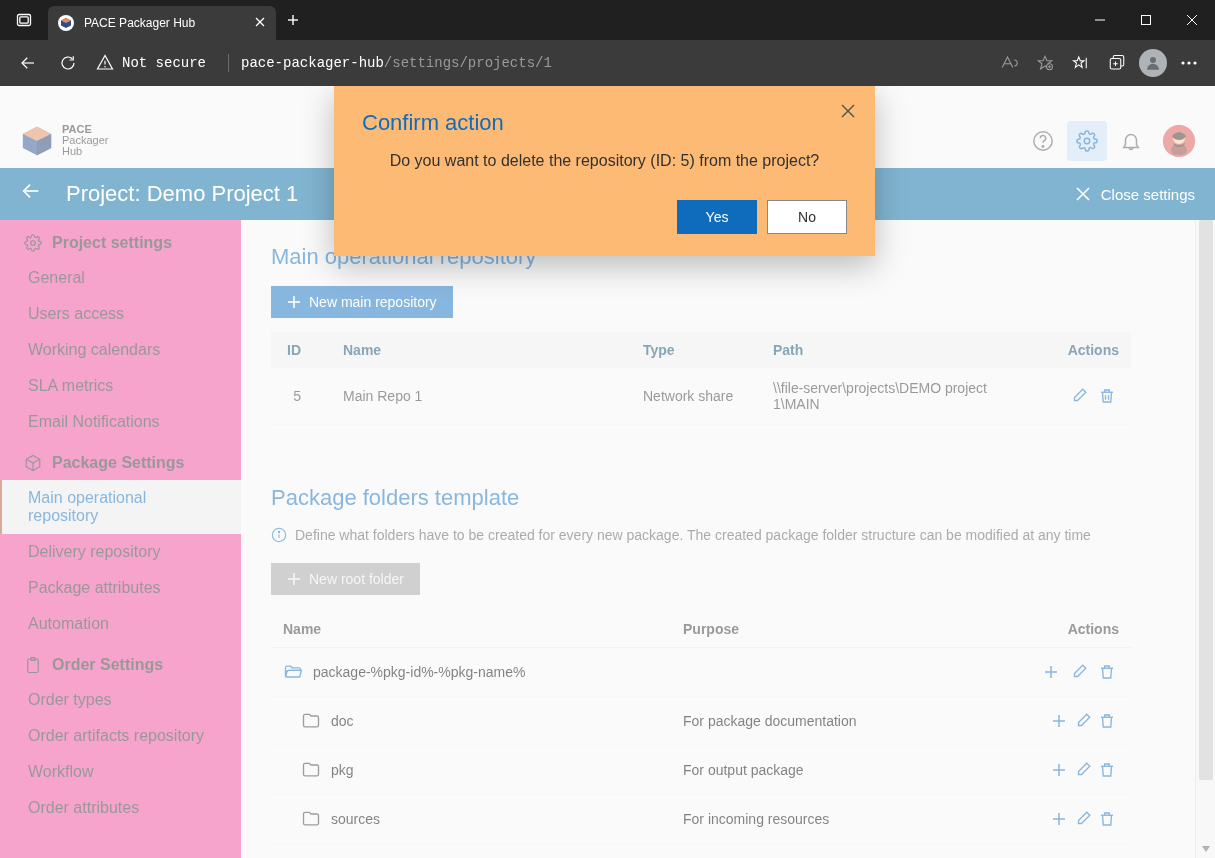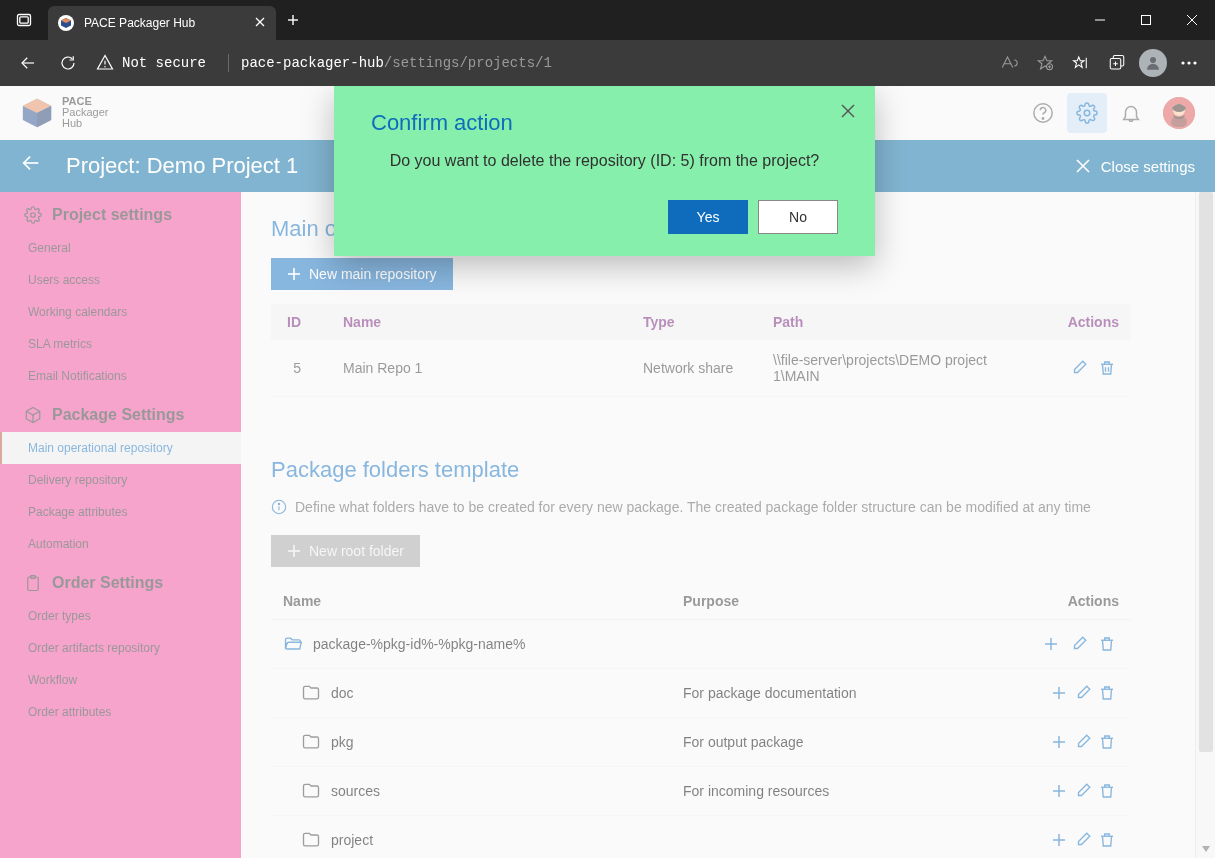--- a/index.html
+++ b/index.html
@@ -22,63 +22,63 @@
   .iconbtn.narrow{width:36px;}
   .url { flex:1; height:32px; display:flex; align-items:center; padding:0 4px; gap:12px; font-size:14px; color:#ddd;font-family:Liberation Mono, monospace;}
   .url .sec { display:flex; align-items:center; gap:8px; color:#fff; font-weight:500; padding:0 10px 0 4px;}
   .url .sep { width:1px; height:18px; background:#6a6a6a; }
   .url .txt span.host{color:#fff;}
   .url .txt span.path{color:#9a9a9a;}
   .right-icons{display:flex; align-items:center;}
   .avatar-b { width:28px;height:28px;border-radius:50%;background:#aeb3b8;display:flex;align-items:center;justify-content:center;}
   
   .page { flex:1; background:#f4f4f4; display:flex; flex-direction:column; overflow:hidden; position:relative;}
-  .app-hdr{ height:54px; background:#f4f4f4; display:flex; align-items:center; padding:0 20px; border-bottom:1px solid #f4f4f4;}
+  .app-hdr{ height:54px; background:#f4f4f4; display:flex; align-items:center; padding:0 20px; border-bottom:1px solid #f4f4f4;margin-top:28px;}
   .logo { display:flex; align-items:center; gap:8px;}
   .logo-txt { font-size:11px; line-height:11px; color:#333; font-weight:700;}
   .logo-txt span{display:block; font-weight:400;}
   .hdr-actions{ margin-left:auto; display:flex; align-items:center; gap:4px;}
   .hdr-ic { width:40px;height:40px;display:flex;align-items:center;justify-content:center;color:#5a5a5a; border-radius:4px;}
   .hdr-ic.active{ background:#c7ddf2;}
   .avatar-u{ width:32px;height:32px;border-radius:50%;background:#d9534f;display:flex;align-items:center;justify-content:center;overflow:hidden; margin-left:8px;}
   .proj-bar { height:52px; background:#0369a1; color:#fff; display:flex; align-items:center; padding:0 20px; font-size:22px;}
   .proj-bar .back{ margin-right:24px;}
   .proj-bar .close-set{margin-left:auto;display:flex;align-items:center;gap:10px;font-size:15px;}
   .body { flex:1; display:flex; overflow:hidden; background:#f4f4f4;}
   .sidebar{ width:241px; background:#ec4899; overflow:auto; font-size:14px; color:#323130; padding-bottom:30px;}
   .sb-head{ display:flex; align-items:center; gap:10px; padding:14px 24px 8px; font-size:16px; font-weight:600; color:#323130;}
-  .sb-item{ padding:9px 28px; cursor:pointer; font-size:12px; color:#323130;}
+  .sb-item{ padding:9px 28px; cursor:pointer; font-size:16px; color:#323130;}
   .sb-item.selected{ background:#e8e8e8; color:#0f6cbd; border-left:2px solid #b5523d; padding-left:26px;}
   .content{ flex:1; overflow:auto; padding:18px 0 40px 0; position:relative;}
   .content-inner{ padding:0 30px 0 30px; max-width:920px;}
   h2.sec{ color:#0f6cbd; font-weight:400; font-size:22px; margin:6px 0 16px;}
   .btn{ display:inline-flex; align-items:center; gap:8px; background:#0f6cbd; color:#fff; border:none; padding:8px 16px; font-size:14px; cursor:pointer;}
   .btn.disabled{ background:#a0a0a0; color:#ececec;}
   .tbl{ width:100%; border-collapse:collapse; margin-top:14px; font-size:14px; color:#333;}
-  .tbl thead th{ text-align:left; font-weight:600; background:#ececec; padding:10px 12px; font-size:14px; color:#701a75;}
+  .tbl thead th{ text-align:left; font-weight:600; background:#ececec; padding:10px 12px; font-size:14px; color:#0c4a6e;}
   .tbl td{ padding:12px 12px; border-bottom:1px solid #ececec;}
   .tbl td.actions, .tbl th.actions{text-align:right; white-space:nowrap;}
   .aicon{ color:#0f6cbd; display:inline-flex; width:24px; height:24px; align-items:center;justify-content:center; cursor:pointer;}
   .info-line{ display:flex; align-items:center; gap:8px; color:#555; font-size:14px; margin-bottom:20px;}
   .folders{ width:100%; font-size:14px;}
   .folders .fhead{ display:flex; padding:10px 12px; border-bottom:1px solid #e4e4e4; color:#333; font-weight:600; background:transparent;}
   .folders .frow{ display:flex; align-items:center; padding:12px 12px; border-bottom:1px solid #ececec;}
   .col-name{flex:0 0 400px; display:flex; align-items:center; gap:10px;}
   .col-purp{flex:1;}
   .col-act{flex:0 0 120px; text-align:right; white-space:nowrap;}
   .folders .indent1 .col-name{padding-left:18px;}
   .sv-folder{color:#0f6cbd;}
   .sv-folder2{color:#3a3a3a;}
   .scroll-v{ position:absolute; right:0; top:0; width:20px; height:100%; background:#f0f0f0; border-left:1px solid #dcdcdc;}
   .scroll-v .thumb{ position:absolute; left:3px; width:14px; background:#c4c4c4; top:0px; height:560px; border-radius:2px;}
   .scroll-v .arrow{position:absolute; left:0; width:20px; height:18px; display:flex;align-items:center;justify-content:center;color:#666;}
   .scroll-v .arrow.bot{bottom:0;}
   
   .overlay{ position:absolute; inset:0; background:rgba(255,255,255,0.50);}
-  .modal{ position:absolute; left:334px; top:0; width:541px; background:#86efac; box-shadow:0 10px 30px rgba(0,0,0,.25); padding:24px 37px 22px; z-index:50;}
+  .modal{ position:absolute; left:334px; top:0; width:541px; background:#fdba74; box-shadow:0 10px 30px rgba(0,0,0,.25); padding:24px 28px 22px; z-index:50;}
   .modal h3{ color:#0f6cbd; font-weight:400; font-size:22px; margin-bottom:16px;}
   .modal .close{ position:absolute; right:18px; top:16px; color:#555;}
   .modal p{ font-size:16px; color:#323130; margin-bottom:30px;text-align:center;}
   .modal .buttons{ display:flex; justify-content:flex-end; gap:10px;}
   .modal .mbtn{ min-width:80px; padding:8px 20px; font-size:14px; border:1px solid #8a8886; background:#fff; color:#323130; cursor:pointer;}
   .modal .mbtn.primary{ background:#0f6cbd; color:#fff; border-color:#0f6cbd;}
   svg{flex-shrink:0;}
 </style>
 </head>
 <body>

